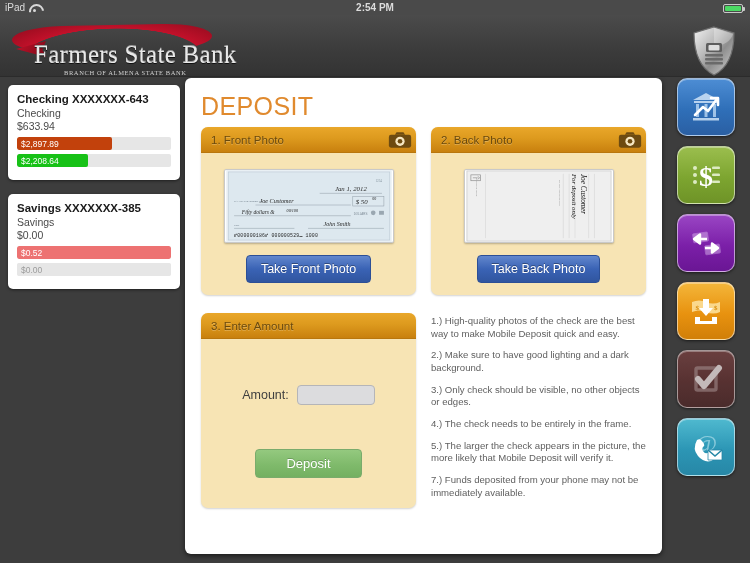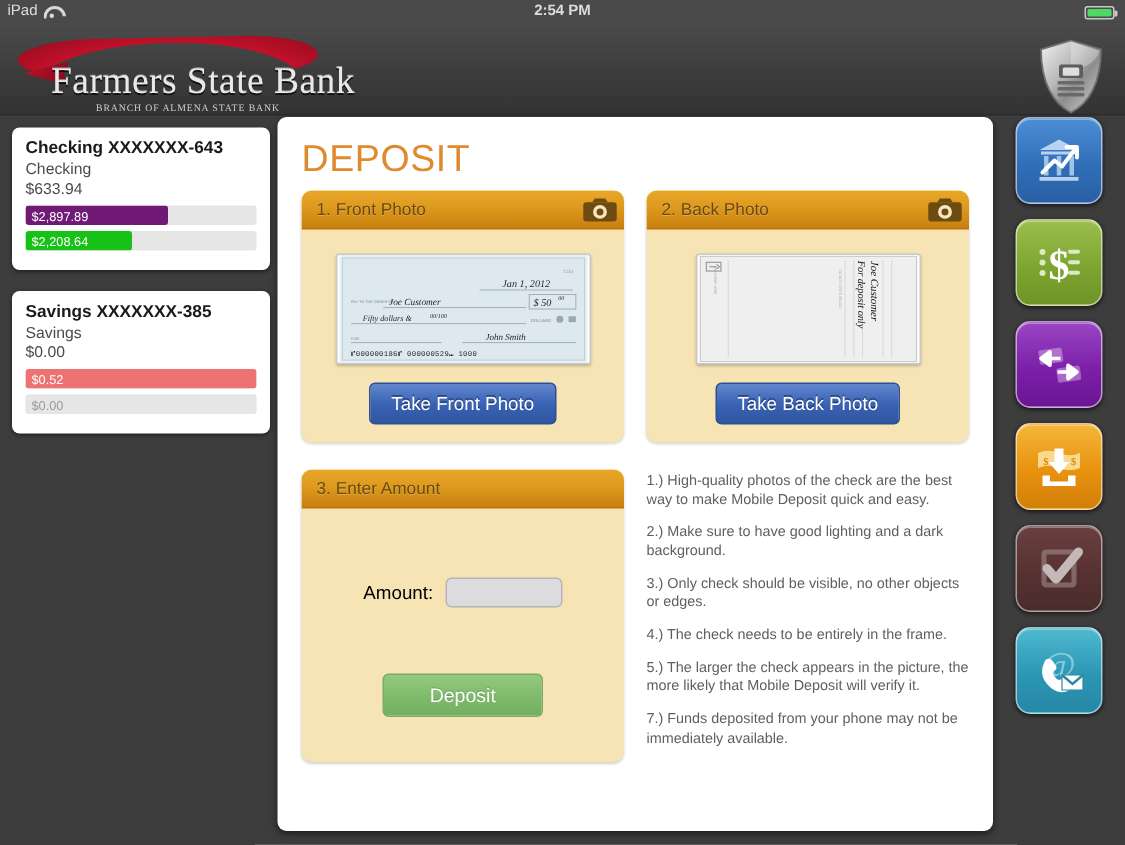--- a/index.html
+++ b/index.html
@@ -136,21 +136,21 @@
     text-shadow:0 -1px 0 rgba(0,0,0,.35);
   }
   .btn-green{
     display:block; margin:0 auto; border:1px solid #7aab6c; border-radius:4px;
     background: linear-gradient(180deg,#94c97f 0%,#7fba6b 55%,#74b061 100%);
     color:#fff; font-size:13px; padding:6px 30px; cursor:pointer;
     text-shadow:0 -1px 0 rgba(0,0,0,.2);
   }
 
   .amount-row{ display:flex; align-items:center; justify-content:center; gap:8px; margin:36px 0 44px; }
-  .amount-label{ font-size:12.5px; color:#000000; }
+  .amount-label{ font-size:12.5px; color:#404040; }
   .amount-input{
     width:78px; height:20px; background:#dcdcde; border:1px solid #b5b5b8;
     border-radius:4px; font-size:11px; padding:0 4px; color:#333;
     font-family:"Liberation Sans", sans-serif;
   }
 
   .tips{ font-size:9.6px; color:#5f5f5f; line-height:1.32; }
   .tips p{ margin-bottom:9px; }
 
   
@@ -217,21 +217,21 @@
     </div>
   </div>
 
   <div class="accounts">
 
     <div class="acct-card">
       <div class="acct-title">Checking XXXXXXX-643</div>
       <div class="acct-type">Checking</div>
       <div class="acct-bal">$633.94</div>
       <div class="bar">
-        <div class="fill" style="width:62%;background:#701a75">
+        <div class="fill" style="width:62%;background:#c2410c">
           <span class="lbl">$2,897.89</span>
         </div>
       </div>
       <div class="bar">
         <div class="fill" style="width:46%;background:#17c117">
           <span class="lbl">$2,208.64</span>
         </div>
       </div>
     </div>
 

